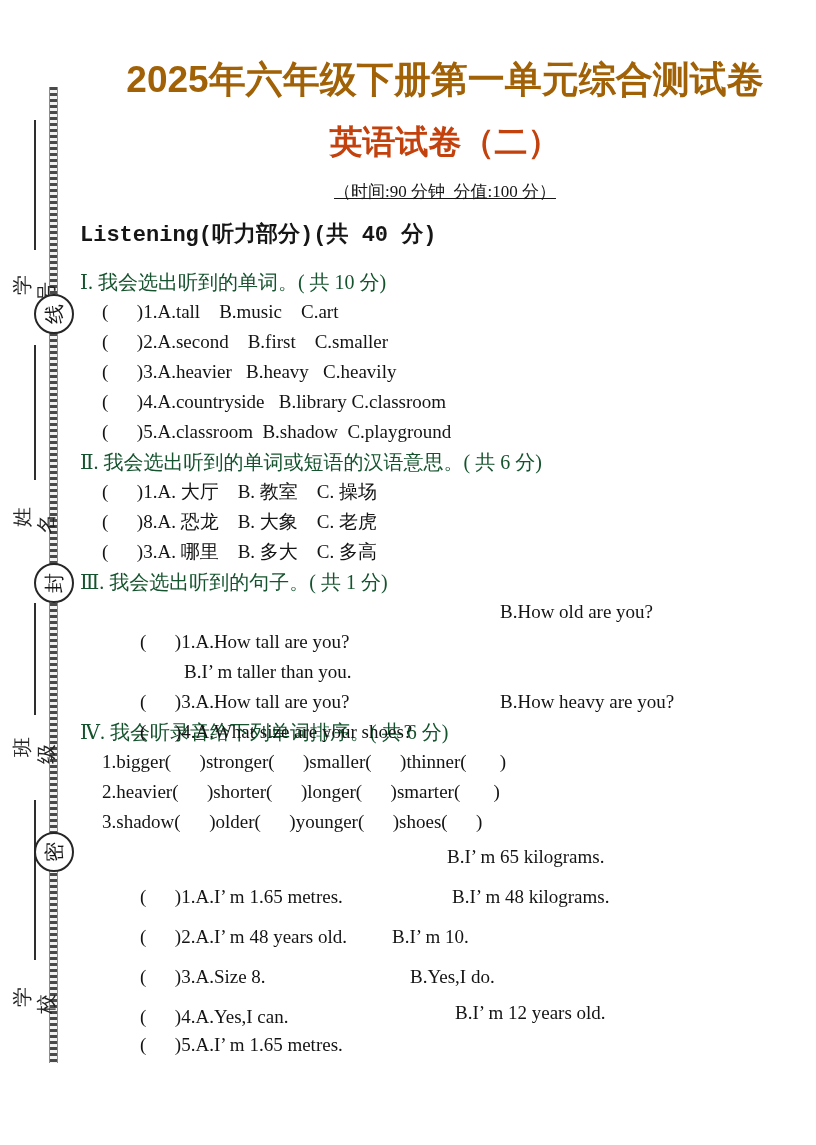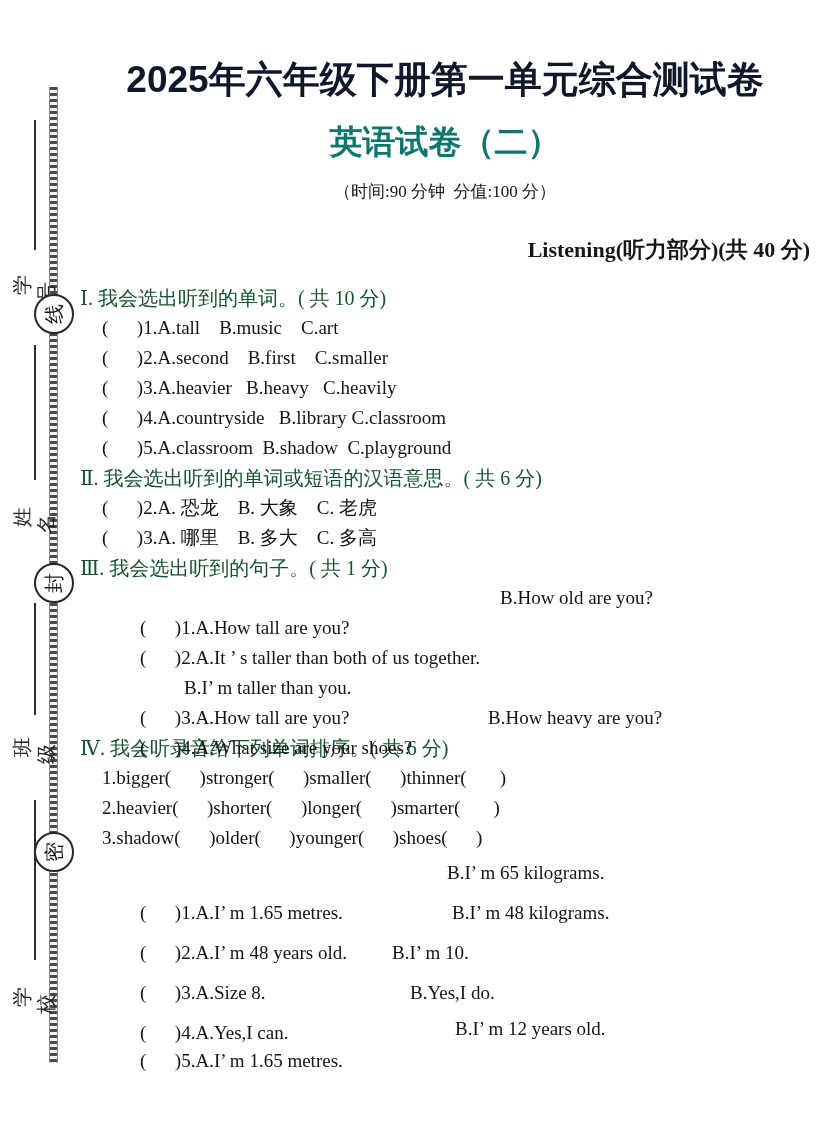--- a/index.html
+++ b/index.html
@@ -24,29 +24,29 @@
   .w3{top:603px;height:112px}.w4{top:800px;height:160px}
   .vlabel{
     position:absolute;left:-15px;width:74px;height:24px;line-height:24px;text-align:center;
     transform:rotate(-90deg);font-size:20px;letter-spacing:14px;text-indent:14px;color:#222;
   }
   .vl1{top:273px}.vl2{top:505px}.vl3{top:735px}.vl4{top:985px}
   
   .content{position:absolute;left:80px;top:0;width:730px;}
   .title{
     margin-top:58px;text-align:center;font-family:"Liberation Sans","DejaVu Sans",sans-serif;
-    font-weight:bold;font-size:37px;line-height:1.2;color:#0f172a;
+    font-weight:bold;font-size:37px;line-height:1.2;color:#a16207;
   }
   .subtitle{
     margin-top:20px;text-align:center;font-family:"Liberation Sans","DejaVu Sans",sans-serif;
-    font-weight:bold;font-size:33px;line-height:1.2;color:#0f766e;
+    font-weight:bold;font-size:33px;line-height:1.2;color:#c2410c;
   }
-  .meta{margin-top:18px;text-align:center;font-size:17px;white-space:pre;}
+  .meta{margin-top:18px;text-align:center;font-size:17px;white-space:pre;text-decoration:underline;}
   .part{
-    margin-top:32px;text-align:right;font-family:Liberation Serif, serif;
+    margin-top:16px;text-align:left;font-family:Liberation Mono, monospace;
     font-weight:bold;font-size:22px;
   }
   .sec{font-size:20px;height:30px;line-height:30px;white-space:pre;color:#14532d;}
   .sec.first{margin-top:18px;}
   .item{
     font-size:19px;height:30px;line-height:30px;white-space:pre;
     padding-left:22px;position:relative;color:#141414;
   }
   .bcol{position:absolute;top:0;white-space:pre;}
   .v-item{height:40px;line-height:40px;}
@@ -83,42 +83,40 @@
       <div class="sec first">Ⅰ. 我会选出听到的单词。( 共 10 分)</div>
       <div class="item">(      )1.A.tall    B.music    C.art</div>
       <div class="item">(      )2.A.second    B.first    C.smaller</div>
       <div class="item">(      )3.A.heavier   B.heavy   C.heavily</div>
       <div class="item">(      )4.A.countryside   B.library C.classroom</div>
       <div class="item">(      )5.A.classroom  B.shadow  C.playground</div>
     </div>
 
     <div>
       <div class="sec">Ⅱ. 我会选出听到的单词或短语的汉语意思。( 共 6 分)</div>
-      <div class="item">(      )2.A. 恐龙    B. 大象    C. 老虎</div>
+      <div class="item">(      )1.A. 大厅    B. 教室    C. 操场</div>
+      <div class="item">(      )8.A. 恐龙    B. 大象    C. 老虎</div>
       <div class="item">(      )3.A. 哪里    B. 多大    C. 多高</div>
     </div>
 
     <div>
       <div class="sec">Ⅲ. 我会选出听到的句子。( 共 1 分)</div>
       <div class="item">
         <span>(      )1.A.How tall are you?</span>
         <span class="bcol" style="left:420px">B.How old are you?</span>
       </div>
-      <div class="item">
-        <span>(      )2.A.It ’ s taller than both of us together.</span>
-      </div>
       <div class="item cont">
         <span>B.I’ m taller than you.</span>
       </div>
       <div class="item">
         <span>(      )3.A.How tall are you?</span>
       </div>
       <div class="item">
         <span>(      )4.A.What size are your shoes?</span>
-        <span class="bcol" style="left:408px">B.How heavy are you?</span>
+        <span class="bcol" style="left:420px">B.How heavy are you?</span>
       </div>
     </div>
 
     <div>
       <div class="sec">Ⅳ. 我会听录音给下列单词排序。( 共 6 分)</div>
       <div class="item">1.bigger(      )stronger(      )smaller(      )thinner(       )</div>
       <div class="item">2.heavier(      )shorter(      )longer(      )smarter(       )</div>
       <div class="item">3.shadow(      )older(      )younger(      )shoes(      )</div>
     </div>
 

